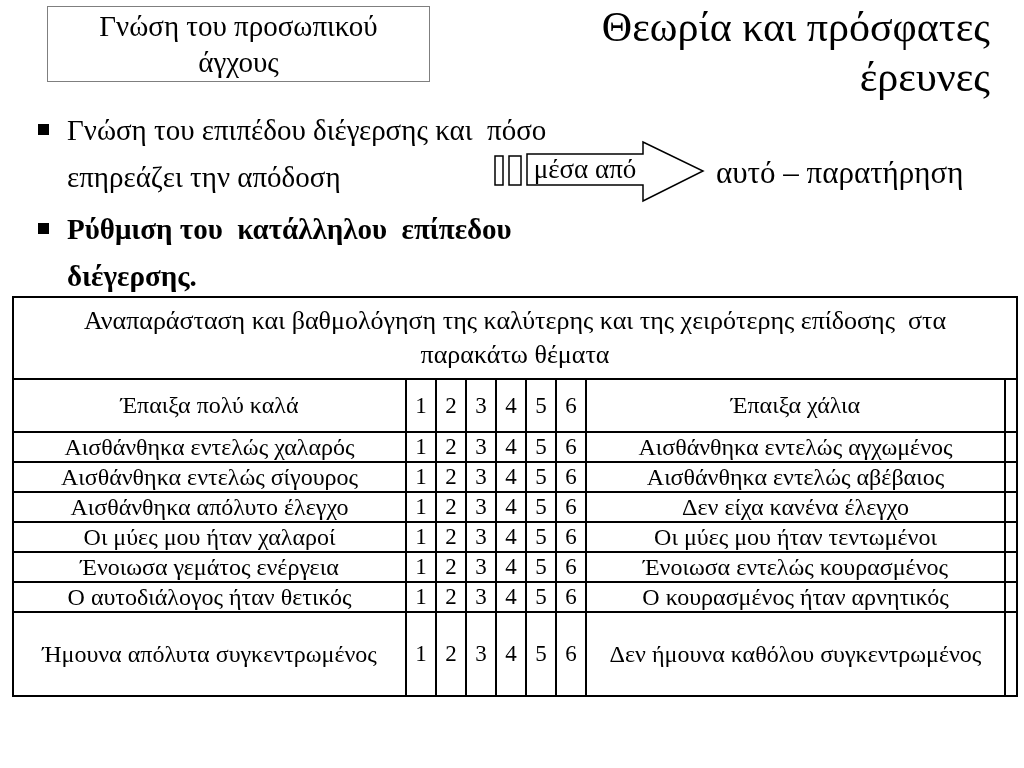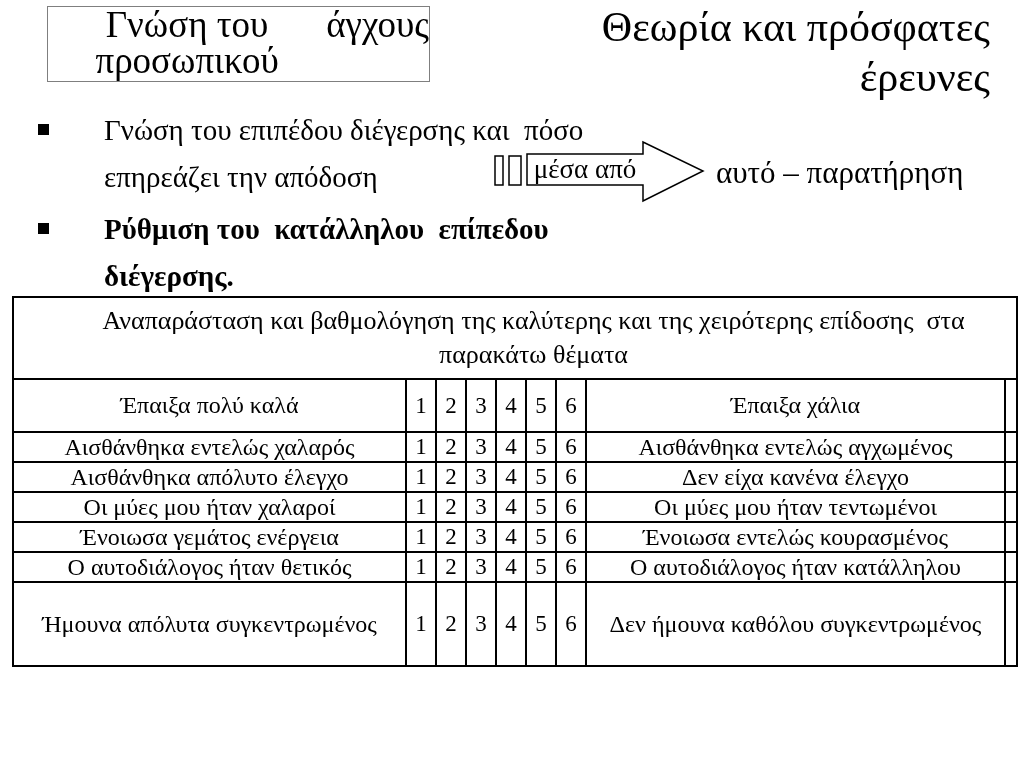--- a/index.html
+++ b/index.html
@@ -1,32 +1,32 @@
 <!DOCTYPE html>
 <html><head>
 <meta charset="utf-8">
 <style>
   html,body{margin:0;padding:0;background:#fff;}
   .slide{position:relative;width:1024px;height:768px;background:#ffffff;overflow:hidden;
          font-family:"Liberation Serif","DejaVu Serif",serif;color:#000;}
 
   
   .side-box{position:absolute;left:47px;top:6px;width:381px;height:74px;
-            border:1px solid #7f7f7f;display:flex;flex-direction:row;
-            justify-content:flex-start;text-align:center;font-size:37px;line-height:36px;}
+            border:1px solid #7f7f7f;display:flex;flex-direction:column;
+            justify-content:center;text-align:center;font-size:29px;line-height:36px;}
 
   
   .main-title{position:absolute;left:498px;top:2px;width:492px;text-align:right;
               font-size:42px;line-height:50px;}
 
   
   .bullet{position:absolute;left:38px;display:flex;align-items:flex-start;}
   .bullet .marker{width:11px;height:11px;background:#000;margin-top:17px;flex:none;}
   .bullet .btext{margin-left:18px;font-size:29px;line-height:47px;}
-  .pre{white-space:pre-wrap;margin-left:37px;}
+  .pre{white-space:pre-wrap;}
   #bullet1{top:107px;}
   #bullet2{top:206px;font-weight:bold;}
 
   
   .arrow-wrap{position:absolute;left:490px;top:140px;width:218px;height:64px;}
   .arrow-suffix{position:absolute;left:716px;top:155px;font-size:31px;white-space:pre;}
 
   
   table.qtable{position:absolute;left:12px;top:296px;width:1006px;
                border-collapse:collapse;table-layout:fixed;}
@@ -118,20 +118,31 @@
         <td class="nc">1</td>
         <td class="nc">2</td>
         <td class="nc">3</td>
         <td class="nc">4</td>
         <td class="nc">5</td>
         <td class="nc">6</td>
         <td class="rc">Αισθάνθηκα εντελώς αγχωμένος</td>
         <td class="ec"></td>
       </tr>
 
+      <tr class="rm">
+        <td class="lc">Αισθάνθηκα εντελώς σίγουρος</td>
+        <td class="nc">1</td>
+        <td class="nc">2</td>
+        <td class="nc">3</td>
+        <td class="nc">4</td>
+        <td class="nc">5</td>
+        <td class="nc">6</td>
+        <td class="rc">Αισθάνθηκα εντελώς αβέβαιος</td>
+        <td class="ec"></td>
+      </tr>
 
       <tr class="rm">
         <td class="lc">Αισθάνθηκα απόλυτο έλεγχο</td>
         <td class="nc">1</td>
         <td class="nc">2</td>
         <td class="nc">3</td>
         <td class="nc">4</td>
         <td class="nc">5</td>
         <td class="nc">6</td>
         <td class="rc">Δεν είχα κανένα έλεγχο</td>
@@ -163,21 +174,21 @@
       </tr>
 
       <tr class="rm">
         <td class="lc">Ο αυτοδιάλογος ήταν θετικός</td>
         <td class="nc">1</td>
         <td class="nc">2</td>
         <td class="nc">3</td>
         <td class="nc">4</td>
         <td class="nc">5</td>
         <td class="nc">6</td>
-        <td class="rc">Ο αυτοδιάλογος ήταν κατάλληλου</td>
+        <td class="rc">Ο κουρασμένος ήταν αρνητικός</td>
         <td class="ec"></td>
       </tr>
 
       <tr class="rl">
         <td class="lc">Ήμουνα απόλυτα συγκεντρωμένος</td>
         <td class="nc">1</td>
         <td class="nc">2</td>
         <td class="nc">3</td>
         <td class="nc">4</td>
         <td class="nc">5</td>

